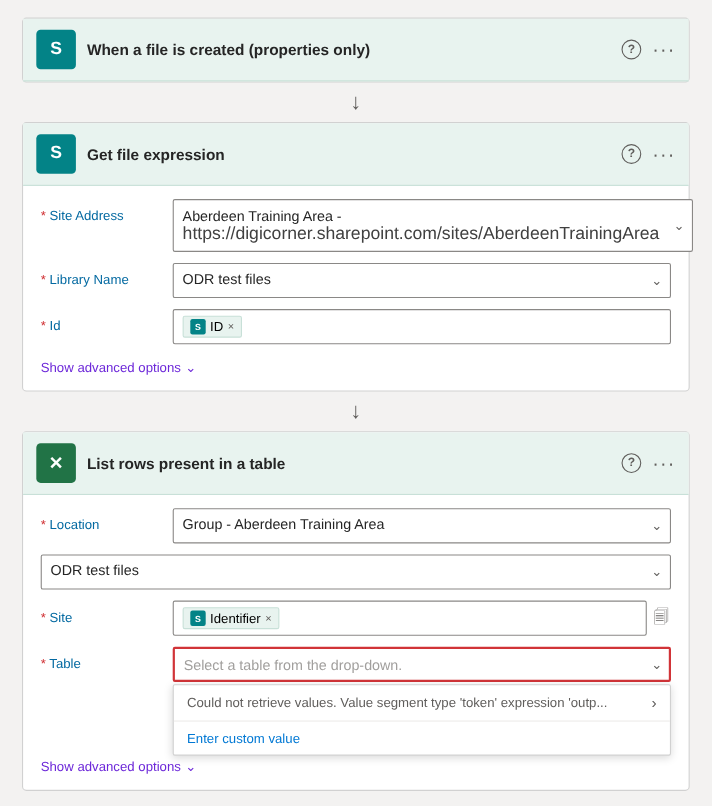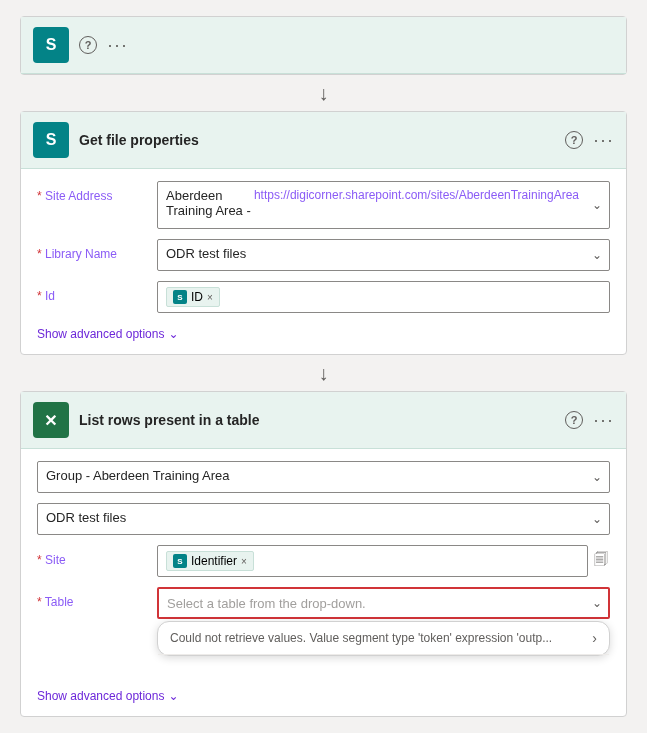--- a/index.html
+++ b/index.html
@@ -81,21 +81,21 @@
 
     .field-row {
       display: flex;
       align-items: flex-start;
       margin-bottom: 10px;
       gap: 10px;
     }
 
     .field-label {
       font-size: 12px;
-      color: #8b5cf6;
+      color: #0369a1;
       min-width: 110px;
       padding-top: 8px;
     }
 
     .field-label::before {
       content: '* ';
       color: #d13438;
     }
 
     .field-control {
@@ -213,21 +213,21 @@
       min-height: 32px;
     }
 
     .dropdown-popup {
       position: absolute;
       top: calc(100% + 2px);
       left: 0;
       right: 0;
       background: #fff;
       border: 1px solid #d1d1d1;
-      border-radius: 12px;
+      border-radius: 2px;
       z-index: 100;
       box-shadow: 0 2px 8px rgba(0,0,0,0.15);
     }
 
     .dropdown-error-item {
       display: flex;
       align-items: center;
       justify-content: space-between;
       padding: 8px 12px;
       font-size: 12px;
@@ -275,66 +275,67 @@
       border: 1px solid #8a8886;
       border-radius: 2px;
       padding: 6px 30px 6px 8px;
       font-size: 13px;
       color: #252525;
       background: #fff;
       cursor: pointer;
       position: relative;
       min-height: 48px;
       display: flex;
-      flex-direction: row;
+      flex-direction: column;
       justify-content: center;
     }
   </style>
 </head>
 <body>
 
 <div class="flow-container">
 
   <div class="step-card">
     <div class="step-header trigger-header">
       <div class="step-icon" style="background:#038387;">
         <span>S</span>
       </div>
+      <span class="step-title">When a file is created (properties only)</span>
       <div class="step-actions">
         <span class="question-icon">?</span>
         <span class="three-dots">···</span>
       </div>
     </div>
   </div>
 
   <div class="connector-arrow">
     <span>↓</span>
   </div>
 
   <div class="step-card">
     <div class="step-header">
       <div class="step-icon" style="background:#038387;">
         <span>S</span>
       </div>
-      <span class="step-title">Get file properties</span>
+      <span class="step-title">Get file expression</span>
       <div class="step-actions">
         <span class="question-icon">?</span>
         <span class="three-dots">···</span>
       </div>
     </div>
     <div class="step-body">
 
       
       <div class="field-row">
         <span class="field-label">Site Address</span>
         <div class="field-control">
           <div class="select-wrapper">
             <div class="site-address-display">
               <span>Aberdeen Training Area -</span>
-              <span style="font-size:12px;color:#8b5cf6;">https://digicorner.sharepoint.com/sites/AberdeenTrainingArea</span>
+              <span style="font-size:16px;color:#404040;">https://digicorner.sharepoint.com/sites/AberdeenTrainingArea</span>
             </div>
             <span class="chevron">⌄</span>
           </div>
         </div>
       </div>
 
       
       <div class="field-row">
         <span class="field-label">Library Name</span>
         <div class="field-control">
@@ -381,20 +382,21 @@
       <span class="step-title">List rows present in a table</span>
       <div class="step-actions">
         <span class="question-icon">?</span>
         <span class="three-dots">···</span>
       </div>
     </div>
     <div class="step-body">
 
       
       <div class="field-row">
+        <span class="field-label">Location</span>
         <div class="field-control">
           <div class="select-wrapper">
             <div class="select-field-display">
               <span>Group - Aberdeen Training Area</span>
             </div>
             <span class="chevron">⌄</span>
           </div>
         </div>
       </div>
 
@@ -435,20 +437,23 @@
             <div class="select-field-error">
               <span style="color:#a19f9d;font-size:13px;">Select a table from the drop-down.</span>
             </div>
             <span class="chevron" style="position:absolute;right:8px;top:50%;transform:translateY(-50%);pointer-events:none;color:#605e5c;font-size:12px;">⌄</span>
           </div>
           <div class="dropdown-popup">
             <div class="dropdown-error-item">
               <span>Could not retrieve values. Value segment type 'token' expression 'outp...</span>
               <span style="color:#605e5c;font-size:14px;">›</span>
             </div>
+            <div class="dropdown-custom-item">
+              <span>Enter custom value</span>
+            </div>
           </div>
         </div>
       </div>
 
       
       <a class="show-advanced" style="margin-top:60px;display:inline-flex;">
         <span>Show advanced options</span>
         <span>⌄</span>
       </a>
 

